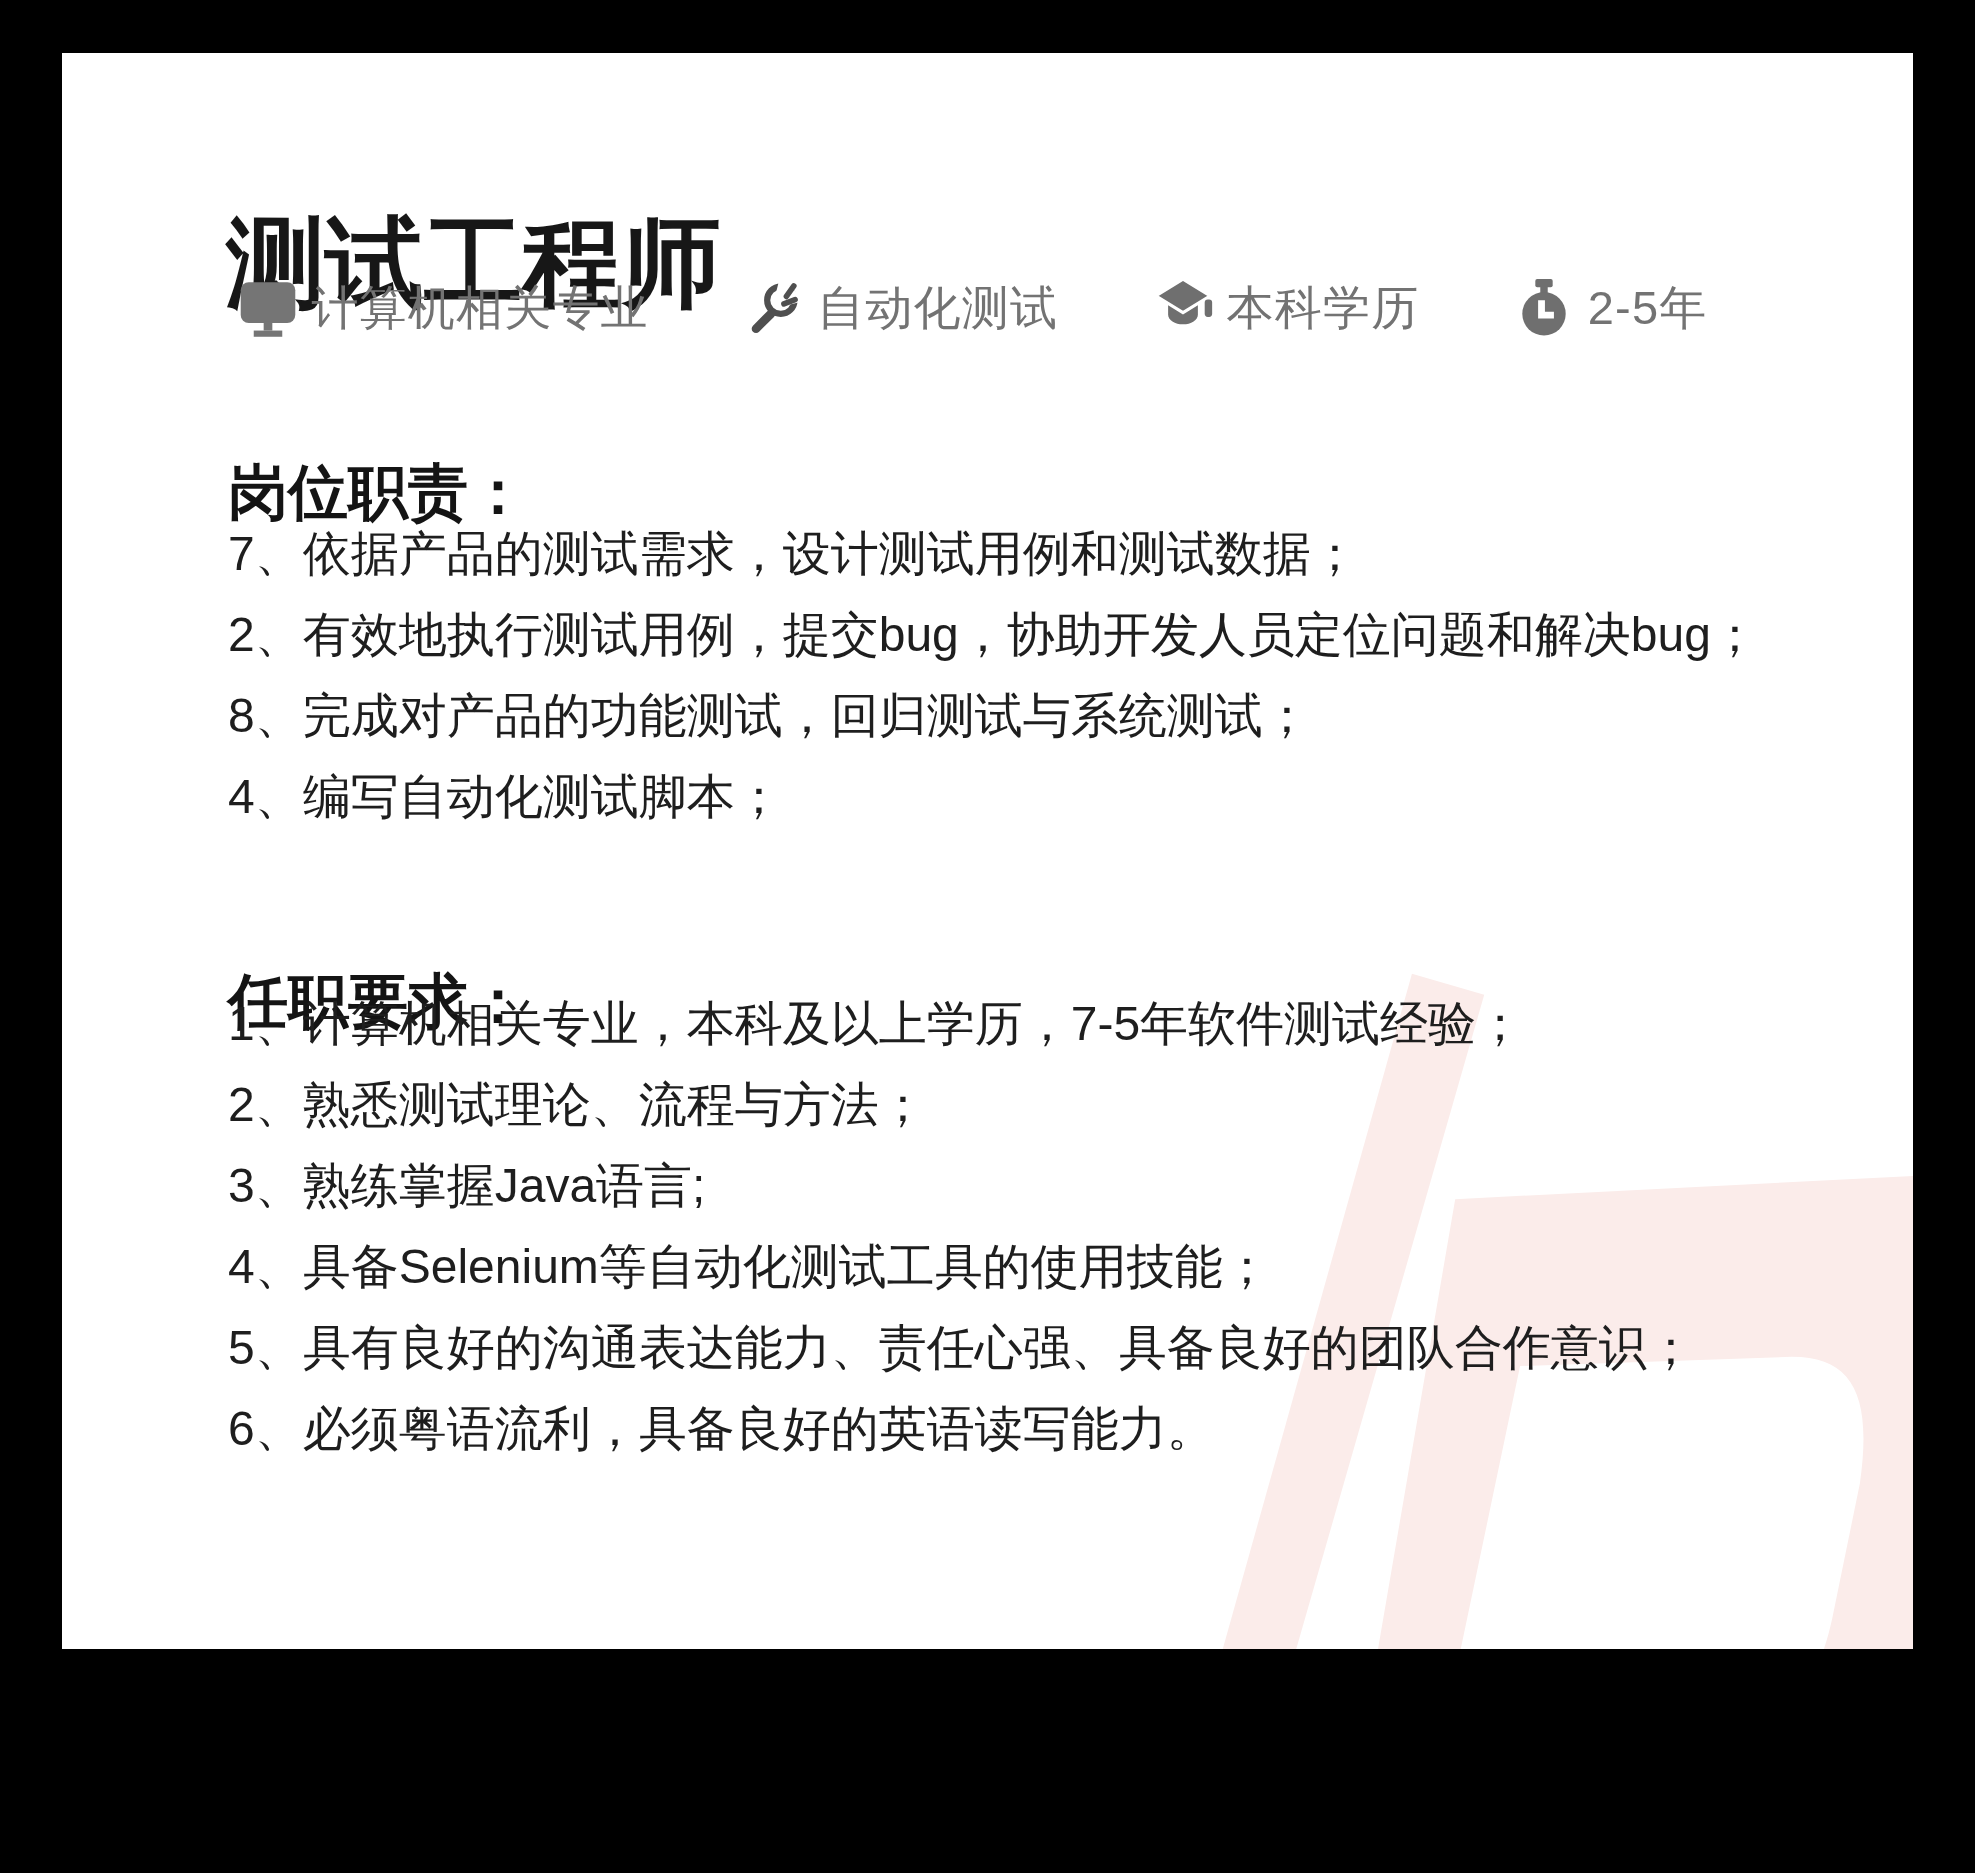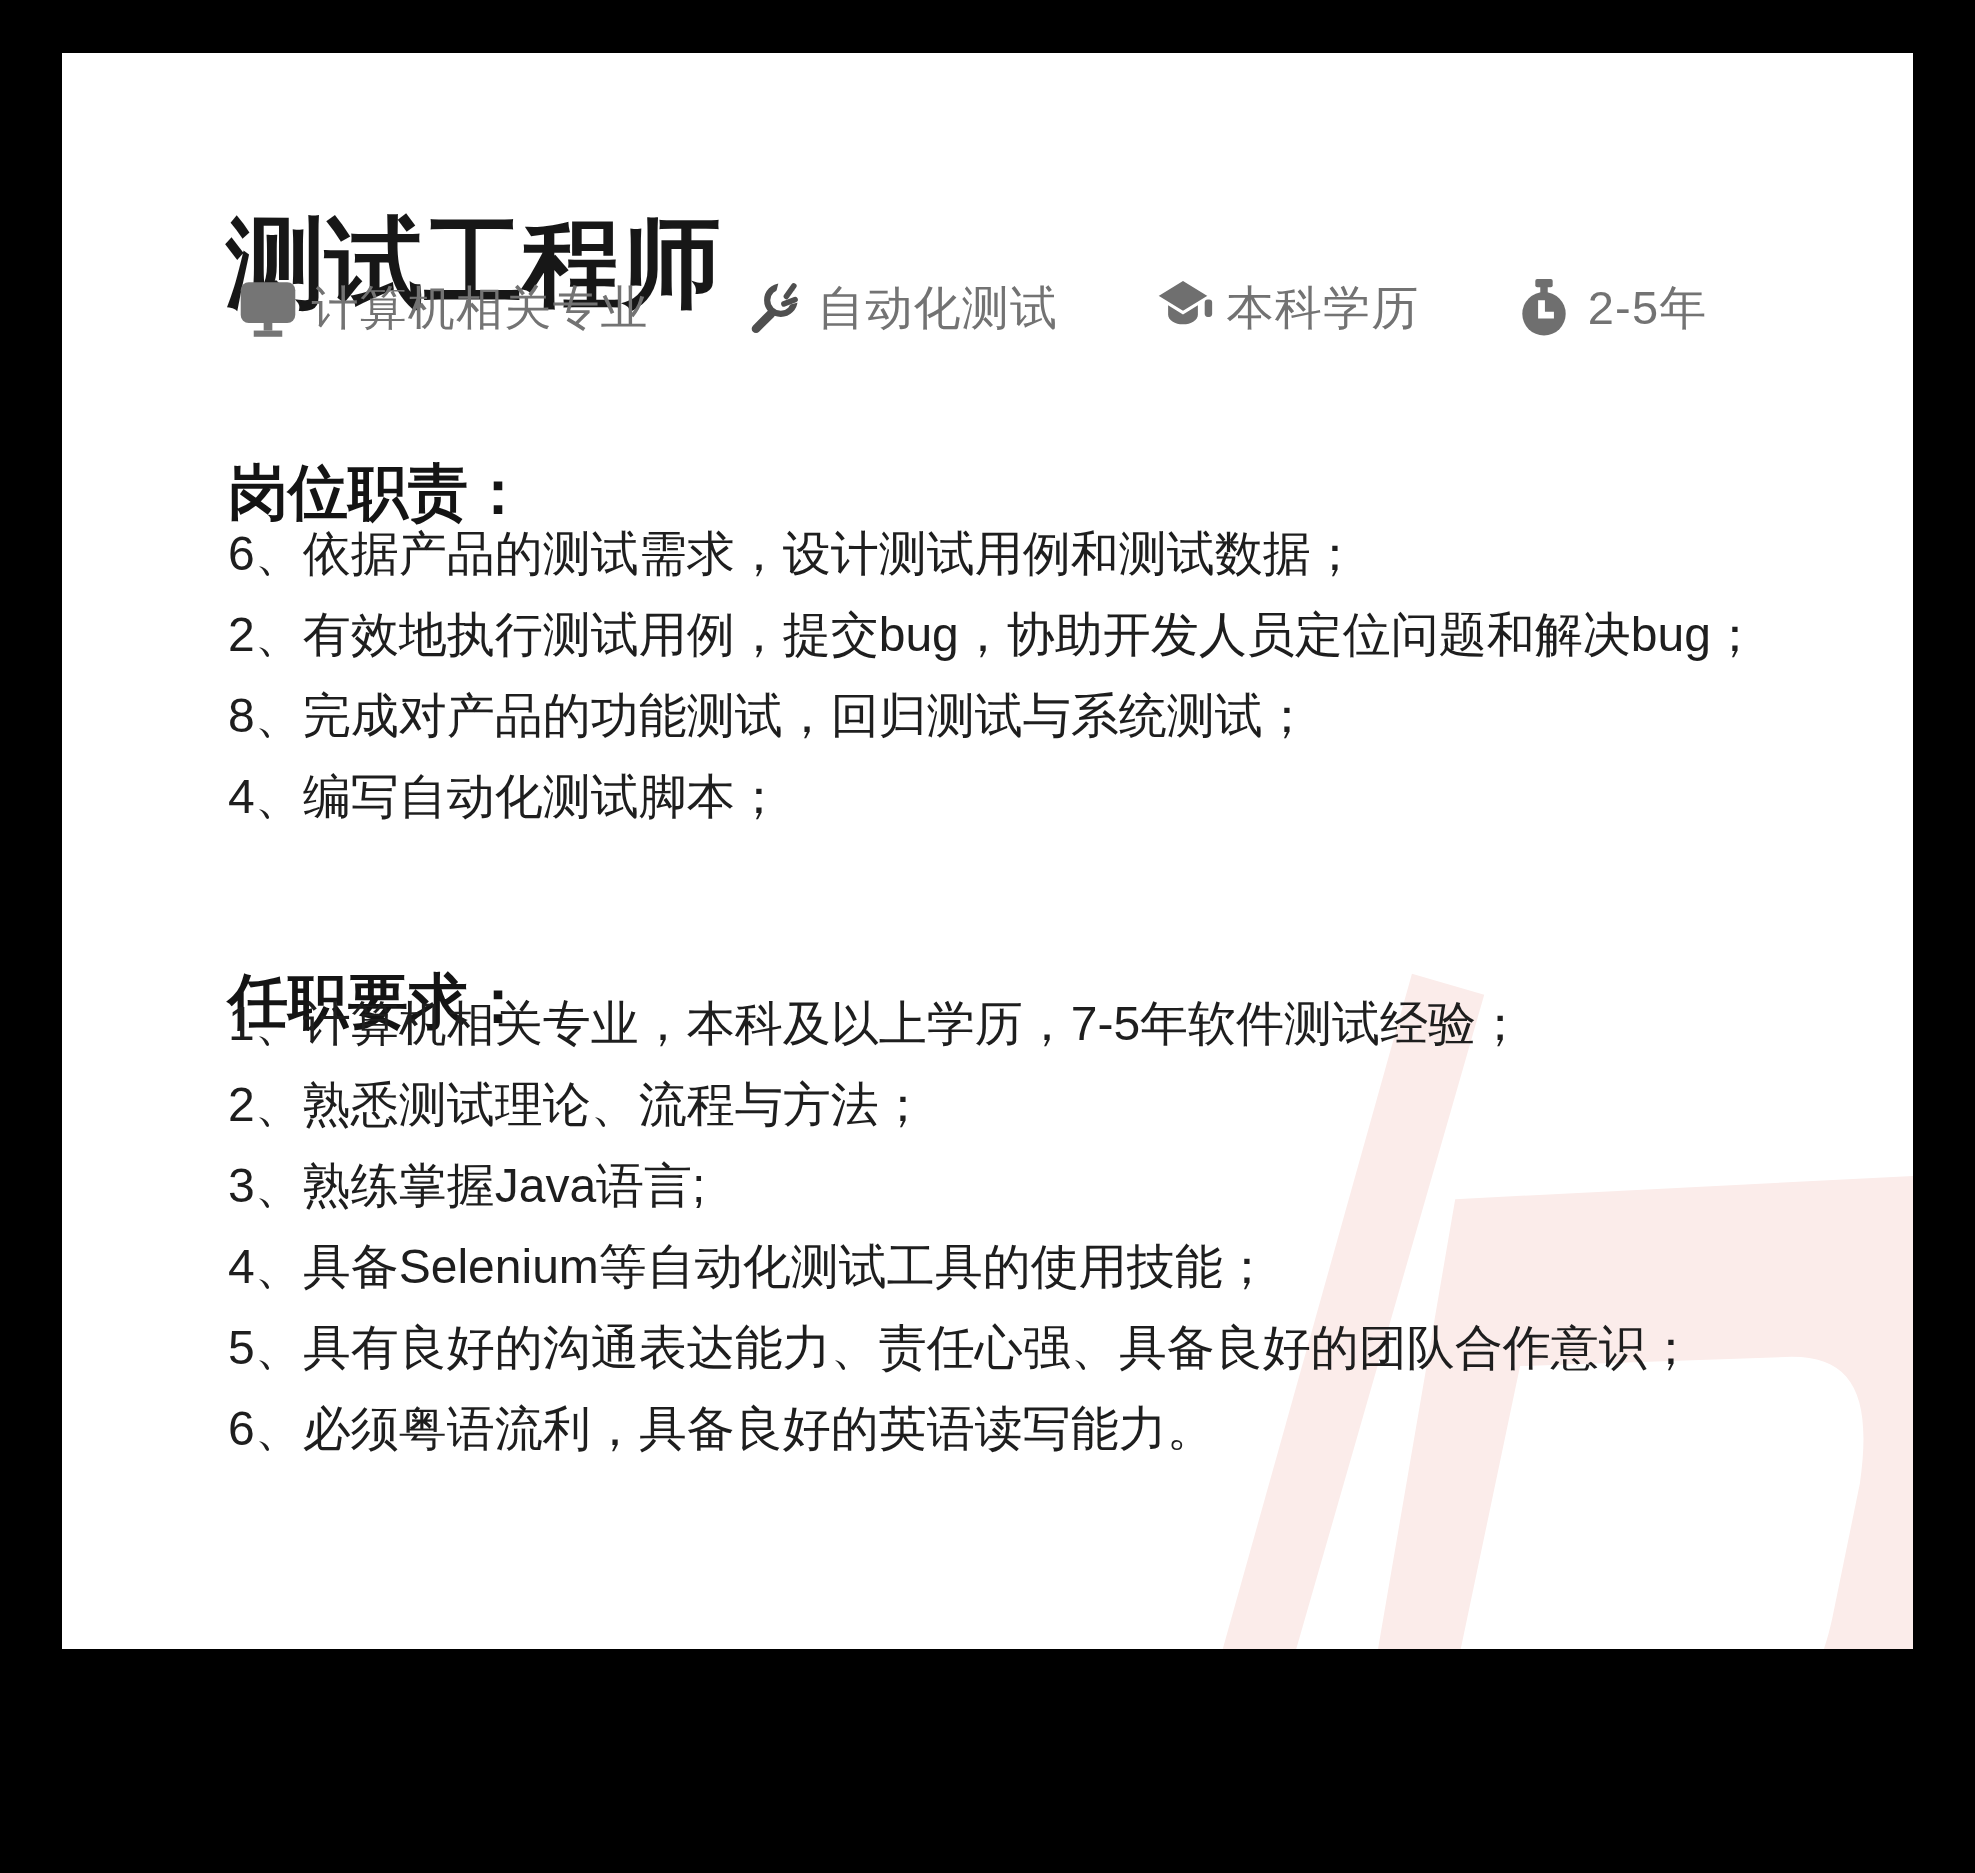--- a/index.html
+++ b/index.html
@@ -170,21 +170,21 @@
             <polyline points="46,39 46,63 66,63" fill="none" stroke="#ffffff" stroke-width="11"></polyline>
           </svg>
         </span>
         <span class="tag-label">2-5年</span>
       </div>
 
     </div>
 
     <h2 class="section-heading heading-resp">岗位职责：</h2>
     <ul class="job-list list-resp">
-      <li>6、依据产品的测试需求，设计测试用例和测试数据；</li>
+      <li>7、依据产品的测试需求，设计测试用例和测试数据；</li>
       <li>2、有效地执行测试用例，提交bug，协助开发人员定位问题和解决bug；</li>
       <li>8、完成对产品的功能测试，回归测试与系统测试；</li>
       <li>4、编写自动化测试脚本；</li>
     </ul>
 
     <h2 class="section-heading heading-req">任职要求：</h2>
     <ul class="job-list list-req">
       <li>1、计算机相关专业，本科及以上学历，7-5年软件测试经验；</li>
       <li>2、熟悉测试理论、流程与方法；</li>
       <li>3、熟练掌握Java语言;</li>

